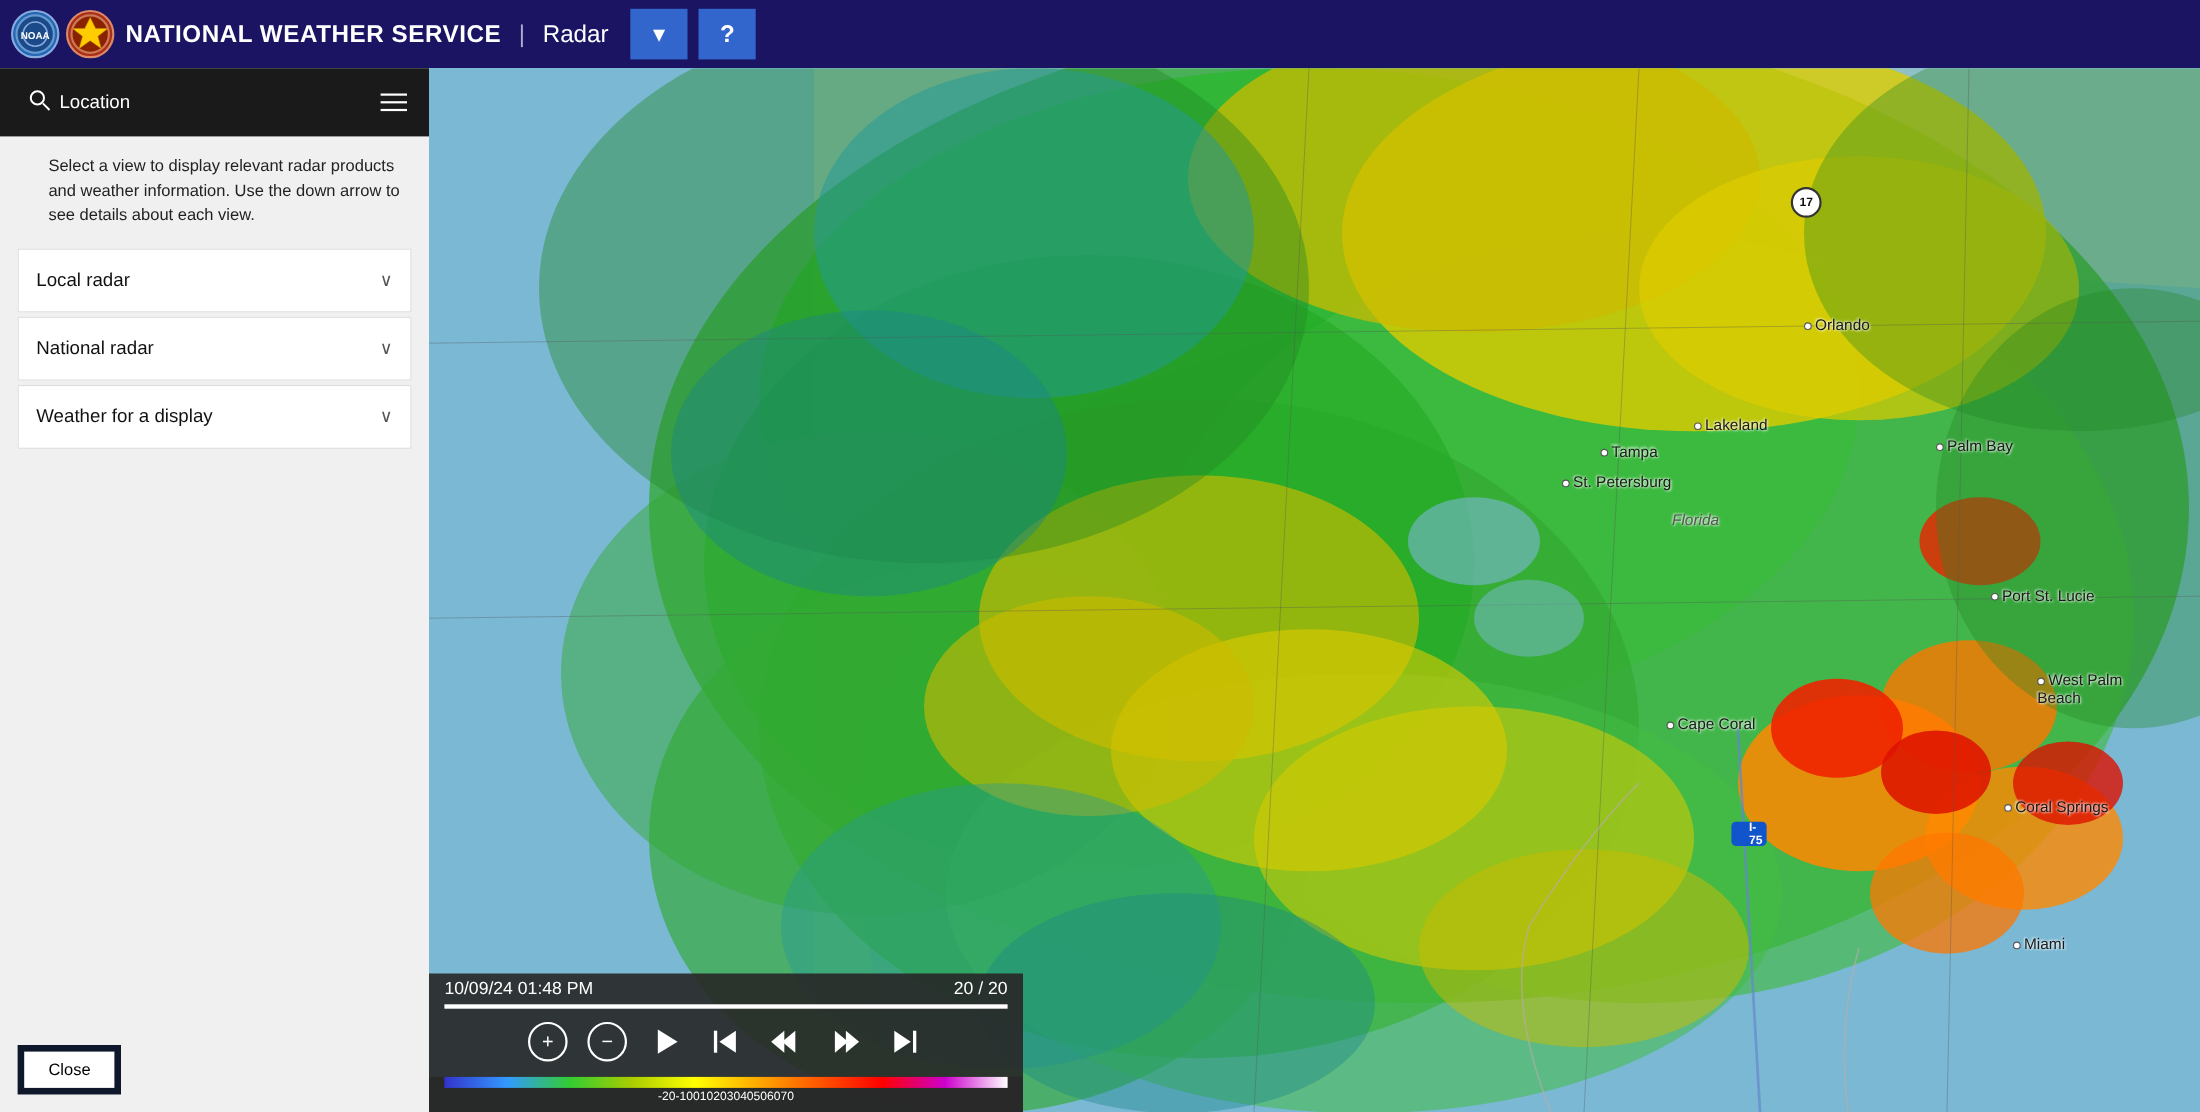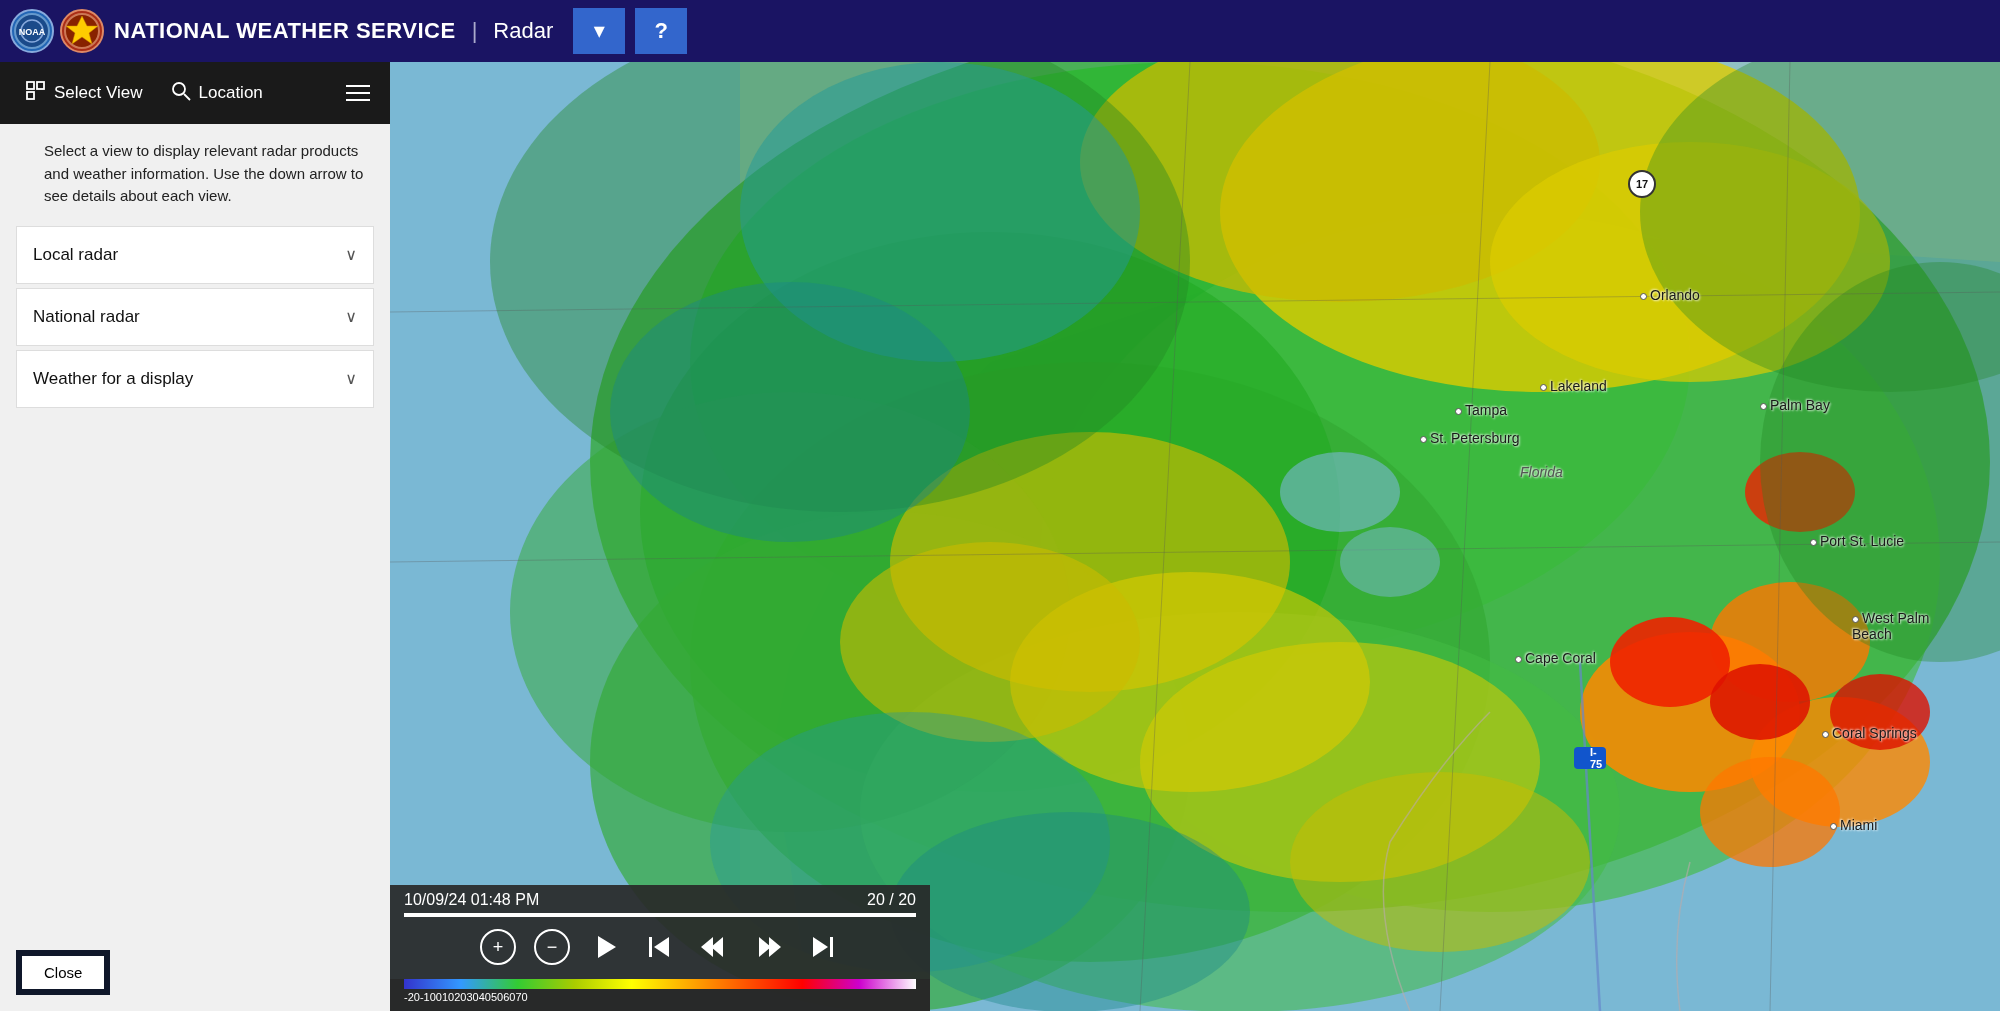--- a/index.html
+++ b/index.html
@@ -298,30 +298,20 @@
   <button id="header-dropdown-btn" style="background:#3366cc;border:none;color:white;width:52px;height:46px;font-size:22px;cursor:pointer;margin-left:10px;">▾</button>
   <button id="header-help-btn" style="background:#3366cc;border:none;color:white;width:52px;height:46px;font-size:22px;font-weight:bold;cursor:pointer;">?</button>
 </div>
 
 <div id="main-container">
 
   <div id="sidebar">
 
     <div id="sidebar-topbar">
 
-      <div class="sidebar-tab">
-        <span class="sidebar-tab-icon">
-          <svg width="20" height="20" viewBox="0 0 20 20" fill="none">
-            <rect x="1" y="1" width="7" height="7" stroke="white" stroke-width="1.8" fill="none"></rect>
-            <rect x="1" y="11" width="7" height="7" stroke="white" stroke-width="1.8" fill="none"></rect>
-            <rect x="11" y="1" width="7" height="7" stroke="white" stroke-width="1.8" fill="none"></rect>
-          </svg>
-        </span>
-        <span>Select View</span>
-      </div>
 
       <div class="sidebar-tab">
         <span class="sidebar-tab-icon">
           <svg width="20" height="20" viewBox="0 0 20 20" fill="none">
             <circle cx="8" cy="8" r="6" stroke="white" stroke-width="1.8" fill="none"></circle>
             <line x1="13" y1="13" x2="19" y2="19" stroke="white" stroke-width="1.8"></line>
           </svg>
         </span>
         <span>Location</span>
       </div>
@@ -429,21 +419,21 @@
     <div class="map-label" style="top: 225px; left: 1250px;"><span class="map-dot"></span>Orlando</div>
     <div class="map-label" style="top: 340px; left: 1065px;"><span class="map-dot"></span>Tampa</div>
     <div class="map-label" style="top: 316px; left: 1150px;"><span class="map-dot"></span>Lakeland</div>
     <div class="map-label" style="top: 368px; left: 1030px;"><span class="map-dot"></span>St. Petersburg</div>
     <div class="map-label" style="top: 402px; left: 1130px; color: #555; font-style: italic;">Florida</div>
     <div class="map-label" style="top: 335px; left: 1370px;"><span class="map-dot"></span>Palm Bay</div>
     <div class="map-label" style="top: 471px; left: 1420px;"><span class="map-dot"></span>Port St. Lucie</div>
     <div class="map-label" style="top: 548px; left: 1462px;"><span class="map-dot"></span>West Palm<br>Beach</div>
     <div class="map-label" style="top: 588px; left: 1125px;"><span class="map-dot"></span>Cape Coral</div>
     <div class="map-label" style="top: 663px; left: 1432px;"><span class="map-dot"></span>Coral Springs</div>
-    <div class="map-label" style="top: 755px; left: 1440px;"><span class="map-dot"></span>Miami</div>
+    <div class="map-label" style="top: 788px; left: 1440px;"><span class="map-dot"></span>Miami</div>
 
     <div class="interstate-badge" style="top: 685px; left: 1184px; padding-left: 16px;">I-75</div>
 
     <div id="player-bar">
 
       <div id="player-time-row">
         <span>10/09/24 01:48 PM</span>
         <span>20 / 20</span>
       </div>
 
@@ -487,21 +477,21 @@
         <button class="player-btn">
           <svg width="26" height="26" viewBox="0 0 26 26" fill="white">
             <rect x="21" y="3" width="3" height="20" fill="white"></rect>
             <polygon points="4,3 19,13 4,23"></polygon>
           </svg>
         </button>
       </div>
 
       <div style="position:relative;height:32px;background:rgba(40,40,40,0.92);padding:0 14px;">
         <div style="height:10px;background:linear-gradient(to right,#3333cc,#3399ff,#33cc33,#aacc00,#ffff00,#ffaa00,#ff5500,#ff0000,#cc00cc,#ffffff);margin-bottom:2px;margin-top:4px;"></div>
-        <div style="display:flex;justify-content:flex-start;color:white;font-size:11px;">
+        <div style="display:flex;justify-content:center;color:white;font-size:11px;">
           <span>-20</span>
           <span>-10</span>
           <span>0</span>
           <span>10</span>
           <span>20</span>
           <span>30</span>
           <span>40</span>
           <span>50</span>
           <span>60</span>
           <span>70</span>

